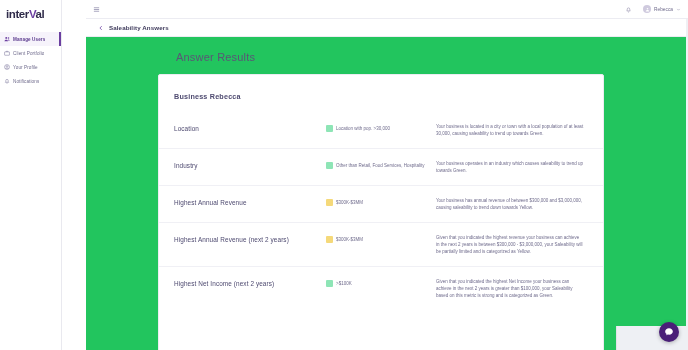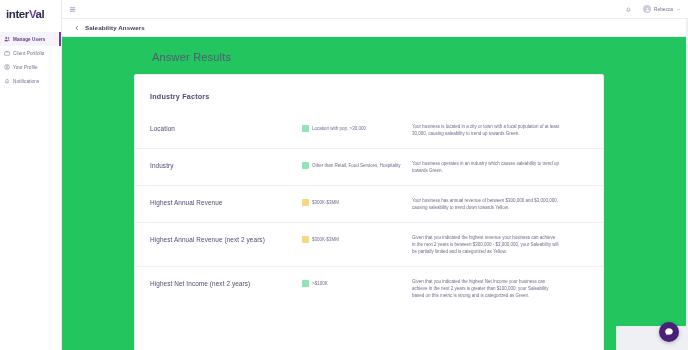--- a/index.html
+++ b/index.html
@@ -2,21 +2,21 @@
 <html><head>
 <meta charset="utf-8">
 <style>
   * { box-sizing: border-box; margin: 0; padding: 0; }
   html, body {
     width: 688px; height: 350px;
     font-family: "Liberation Sans", sans-serif;
     background: #ffffff;
     overflow: hidden;
   }
-  .app { position: relative; width: 688px; height: 350px; display: flex; }
+  .app { position: relative; width: 688px; height: 350px; display: flex; gap: 24px; }
 
   
   .sidebar {
     width: 62px; height: 350px;
     background: #ffffff;
     border-right: 1px solid #e9e9ef;
     flex: 0 0 62px;
     position: relative;
     z-index: 5;
   }
@@ -267,21 +267,21 @@
             <path d="M10 3l-5 5 5 5"></path>
           </svg>
       </span>
       <span class="crumb-text">Saleability Answers</span>
     </div>
 
     <div class="content">
       <h1 class="page-title">Answer Results</h1>
 
       <section class="card">
-        <h2 class="card-title">Industry Factors</h2>
+        <h2 class="card-title">Business Rebecca</h2>
 
         <div class="rows">
 
           <div class="frow">
             <div class="f-label">Location</div>
             <div class="f-badge">
               <span class="swatch" style="background:#8ee5b6"></span>
               <span class="badge-text">Location with pop. &gt;30,000</span>
             </div>
             <div class="f-desc">Your business is located in a city or town with a local population of at least 30,000, causing saleability to trend up towards Green.</div>

